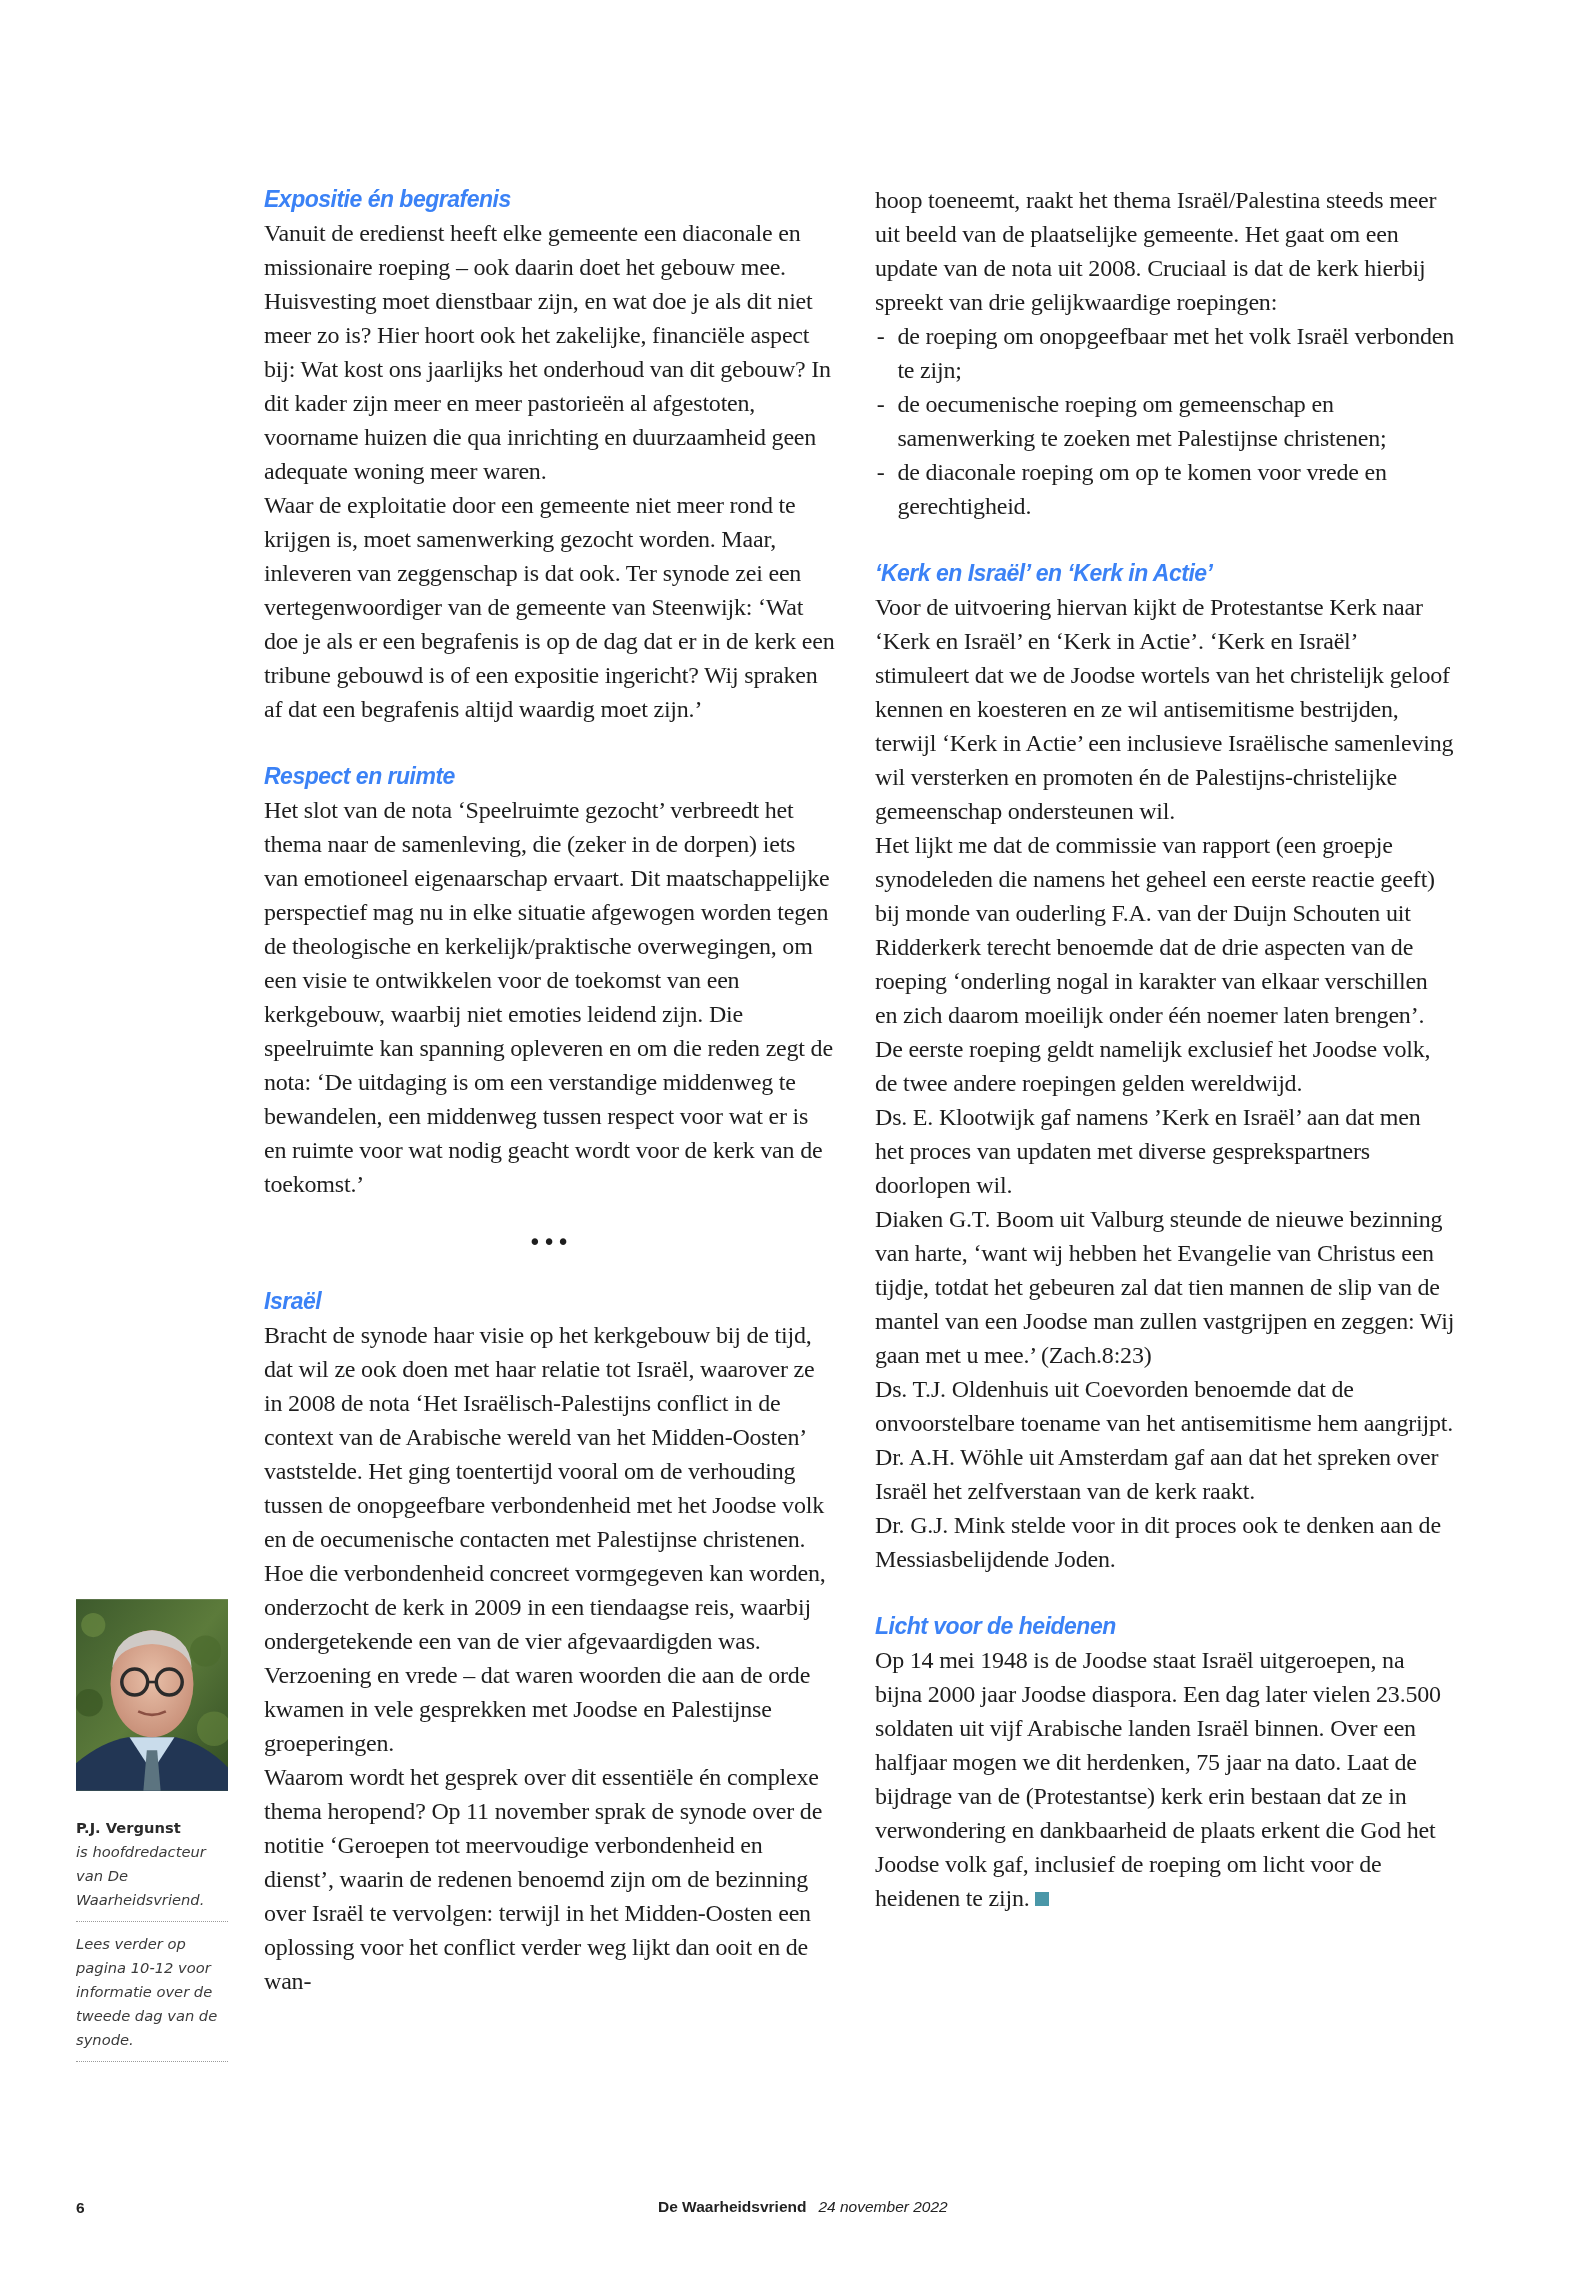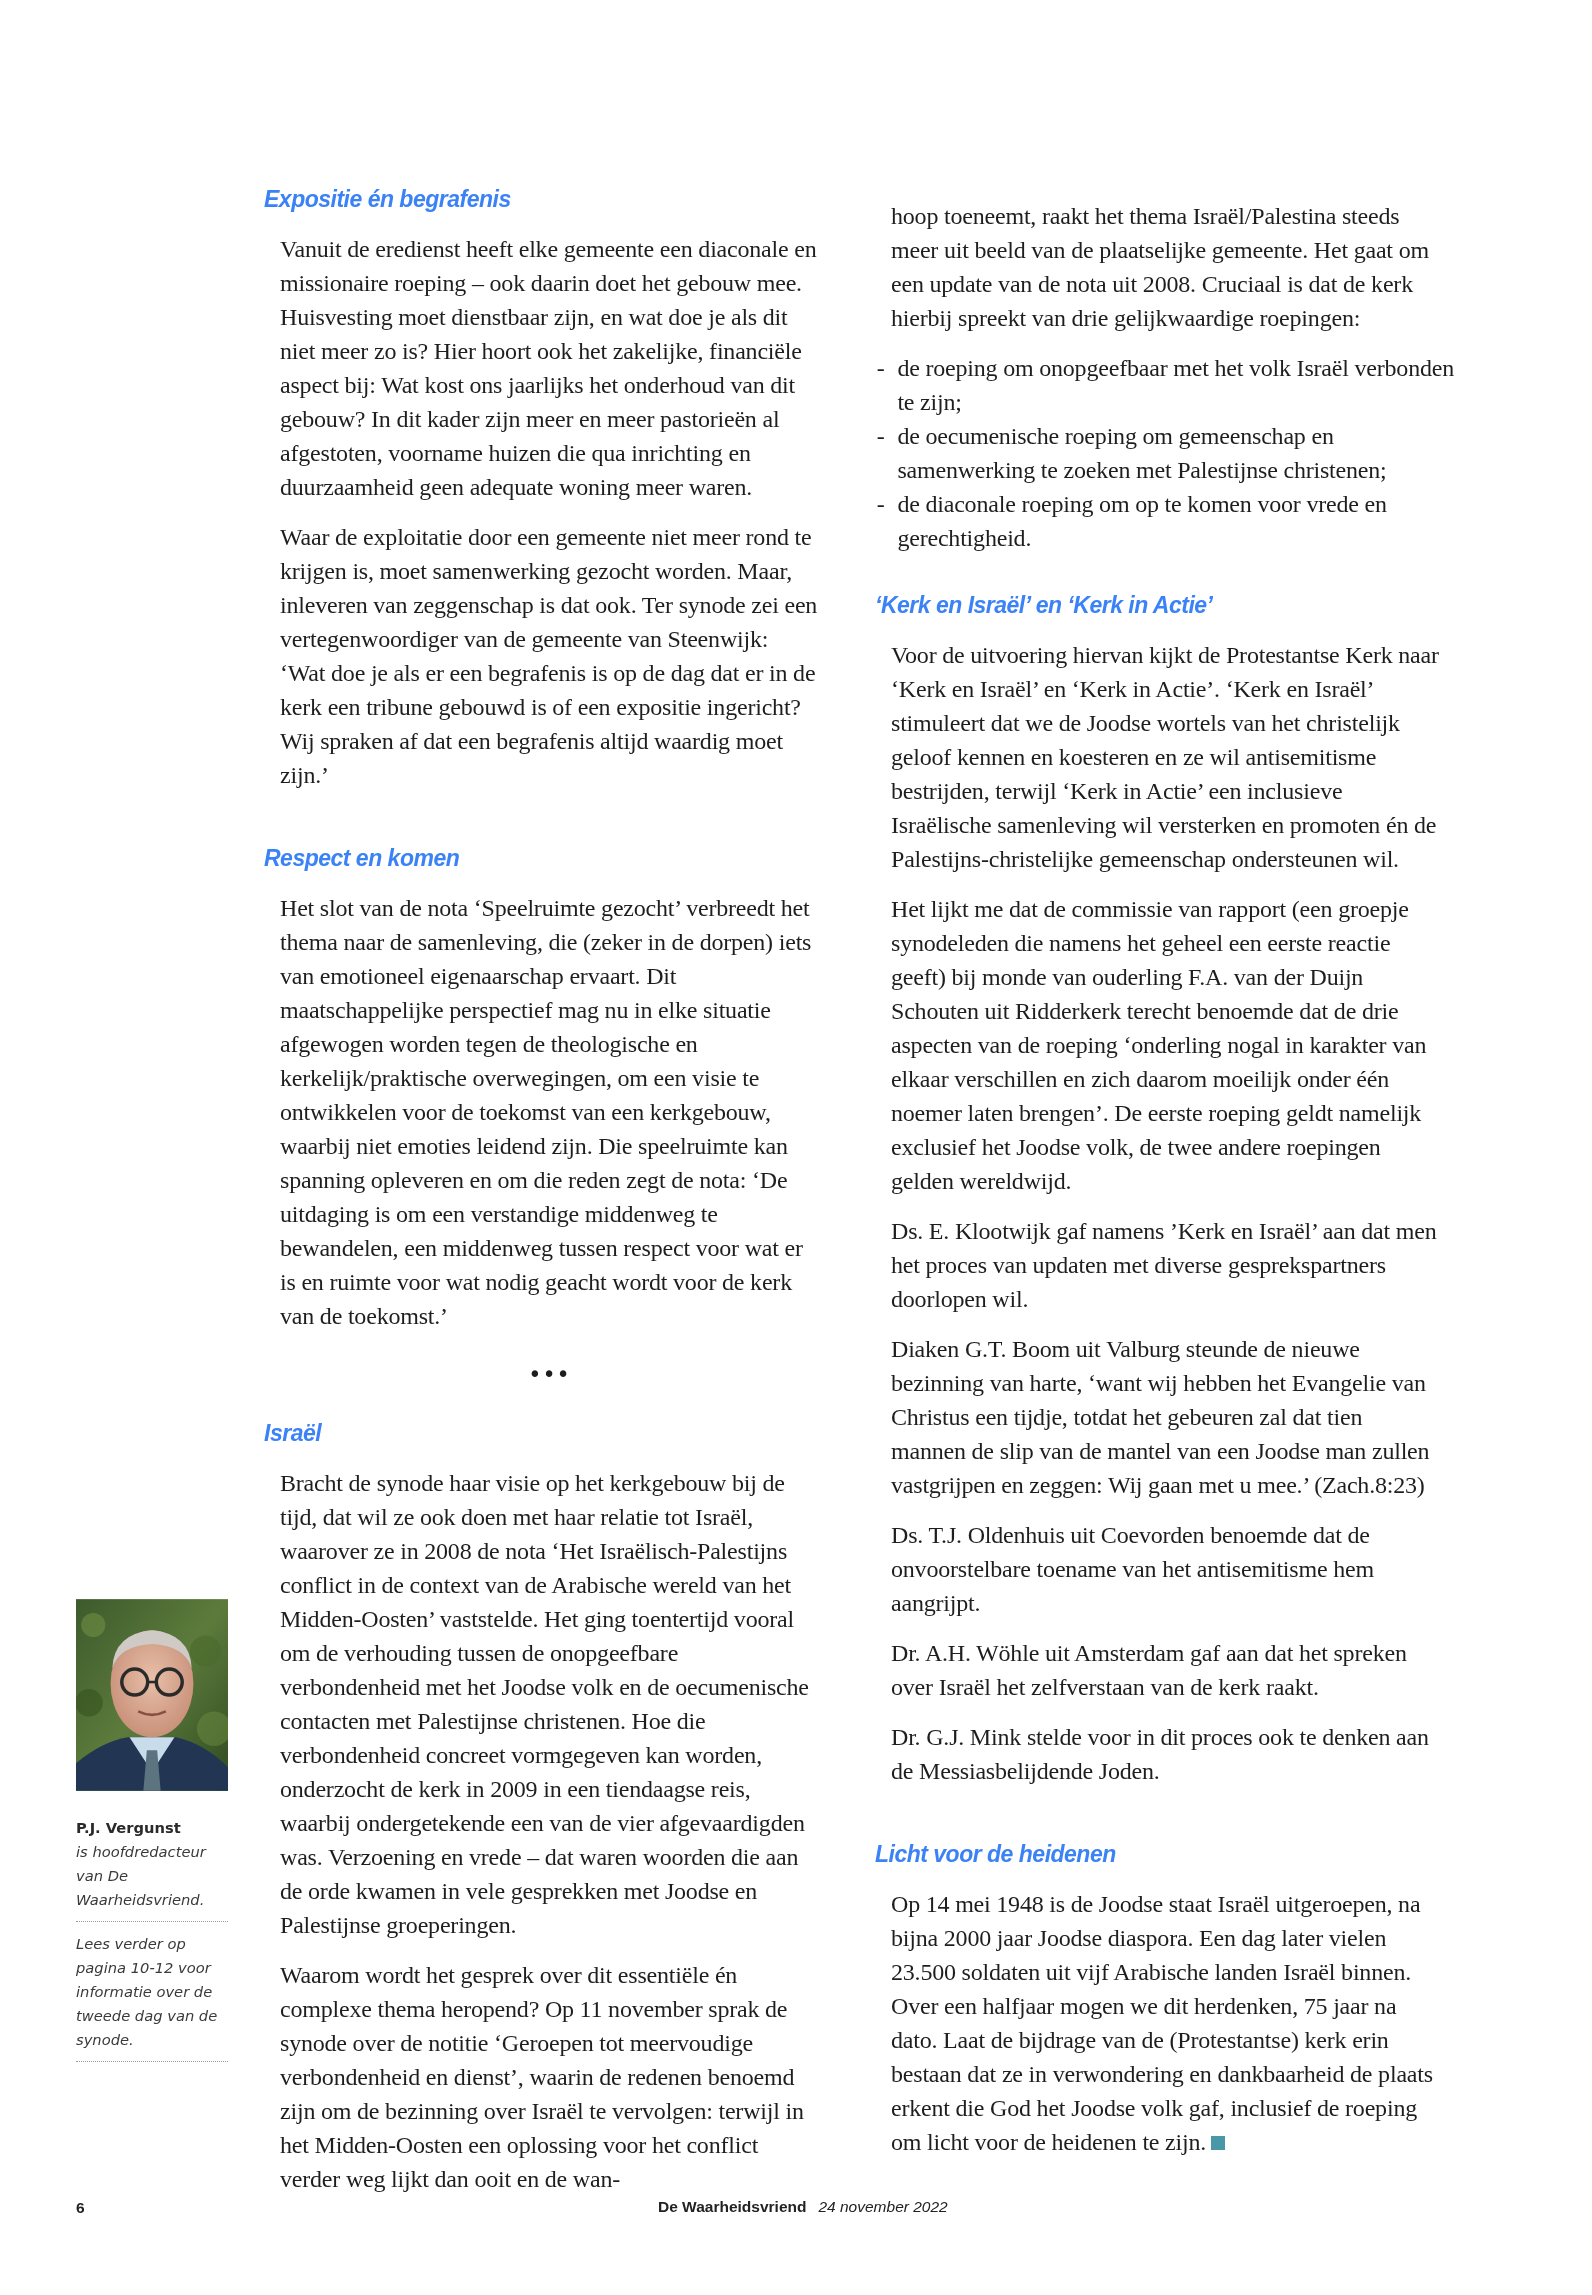--- a/index.html
+++ b/index.html
@@ -1,20 +1,20 @@
 <!DOCTYPE html>
 <html style="font-size:14px"><head>
 <meta charset="utf-8">
 <style>
   html, body { margin: 0; padding: 0; background: #ffffff; }
   body { width: 1592px; height: 2295px; position: relative; overflow: hidden; color: #1e1e1e; }
   .col { position: absolute; top: 183px; font-family: "Liberation Serif", "DejaVu Serif", serif; font-size: 24px; line-height: 34px; letter-spacing: -0.2px; }
   .col-left { left: 264px; width: 571px; }
   .col-right { left: 875px; width: 580px; }
-  .col p { margin: 16px; }
+  .col p { margin: 0; }
   .col h2 { margin: 0; font-family: "Liberation Sans", "DejaVu Sans", sans-serif; font-style: italic; font-weight: bold; font-size: 23px; line-height: 33px; color: #3b82f6; letter-spacing: -0.5px; }
   .gap { height: 34px; }
   .sep { text-align: center; font-family: "DejaVu Sans", sans-serif; font-size: 22.4px; line-height: 34px; letter-spacing: 0.9px; color: #1e1e1e; margin: 24px 0 26px 0; }
   ul.callings { list-style: none; margin: 0; padding: 0; }
   ul.callings li { position: relative; padding-left: 22.4px; }
   ul.callings li .dash { position: absolute; left: 1.7px; top: 0; }
   .end-mark { display: inline-block; width: 14px; height: 14px; background: #4a97a8; margin-left: 5.2px; vertical-align: 0px; }
   .sidebar { position: absolute; left: 76px; top: 1599px; width: 152px; font-family: "DejaVu Sans", "Liberation Sans", sans-serif; font-size: 14.7px; line-height: 24px; color: #3a3a3a; }
   .photo { width: 152px; height: 192px; display: block; }
   .author-name { font-weight: bold; font-style: normal; margin-top: 25px; color: #2a2a2a; }
@@ -28,21 +28,21 @@
 </style>
 </head>
 <body>
 
 <div class="col col-left">
   <h2>Expositie én begrafenis</h2>
   <p>Vanuit de eredienst heeft elke gemeente een diaconale en missionaire roeping – ook daarin doet het gebouw mee. Huisvesting moet dienstbaar zijn, en wat doe je als dit niet meer zo is? Hier hoort ook het zakelijke, financiële aspect bij: Wat kost ons jaarlijks het onderhoud van dit gebouw? In dit kader zijn meer en meer pastorieën al afgestoten, voorname huizen die qua inrichting en duurzaamheid geen adequate woning meer waren.</p>
   <p>Waar de exploitatie door een gemeente niet meer rond te krijgen is, moet samenwerking gezocht worden. Maar, inleveren van zeggenschap is dat ook. Ter synode zei een vertegenwoordiger van de gemeente van Steenwijk: ‘Wat doe je als er een begrafenis is op de dag dat er in de kerk een tribune gebouwd is of een expositie ingericht? Wij spraken af dat een begrafenis altijd waardig moet zijn.’</p>
   <div class="gap"></div>
 
-  <h2>Respect en komen</h2>
+  <h2>Respect en ruimte</h2>
   <p>Het slot van de nota ‘Speelruimte gezocht’ verbreedt het thema naar de samenleving, die (zeker in de dorpen) iets van emotioneel eigenaarschap ervaart. Dit maatschappelijke perspectief mag nu in elke situatie afgewogen worden tegen de theologische en kerkelijk/praktische overwegingen, om een visie te ontwikkelen voor de toekomst van een kerkgebouw, waarbij niet emoties leidend zijn. Die speelruimte kan spanning opleveren en om die reden zegt de nota: ‘De uitdaging is om een verstandige middenweg te bewandelen, een middenweg tussen respect voor wat er is en ruimte voor wat nodig geacht wordt voor de kerk van de toekomst.’</p>
 
   <div class="sep">•••</div>
 
   <h2>Israël</h2>
   <p>Bracht de synode haar visie op het kerkgebouw bij de tijd, dat wil ze ook doen met haar relatie tot Israël, waarover ze in 2008 de nota ‘Het Israëlisch-Palestijns conflict in de context van de Arabische wereld van het Midden-Oosten’ vaststelde. Het ging toentertijd vooral om de verhouding tussen de onopgeefbare verbondenheid met het Joodse volk en de oecumenische contacten met Palestijnse christenen. Hoe die verbondenheid concreet vormgegeven kan worden, onderzocht de kerk in 2009 in een tiendaagse reis, waarbij ondergetekende een van de vier afgevaardigden was. Verzoening en vrede – dat waren woorden die aan de orde kwamen in vele gesprekken met Joodse en Palestijnse groeperingen.</p>
   <p>Waarom wordt het gesprek over dit essentiële én complexe thema heropend? Op 11 november sprak de synode over de notitie ‘Geroepen tot meervoudige verbondenheid en dienst’, waarin de redenen benoemd zijn om de bezinning over Israël te vervolgen: terwijl in het Midden-Oosten een oplossing voor het conflict verder weg lijkt dan ooit en de wan-</p>
 </div>
 
 <div class="col col-right">

